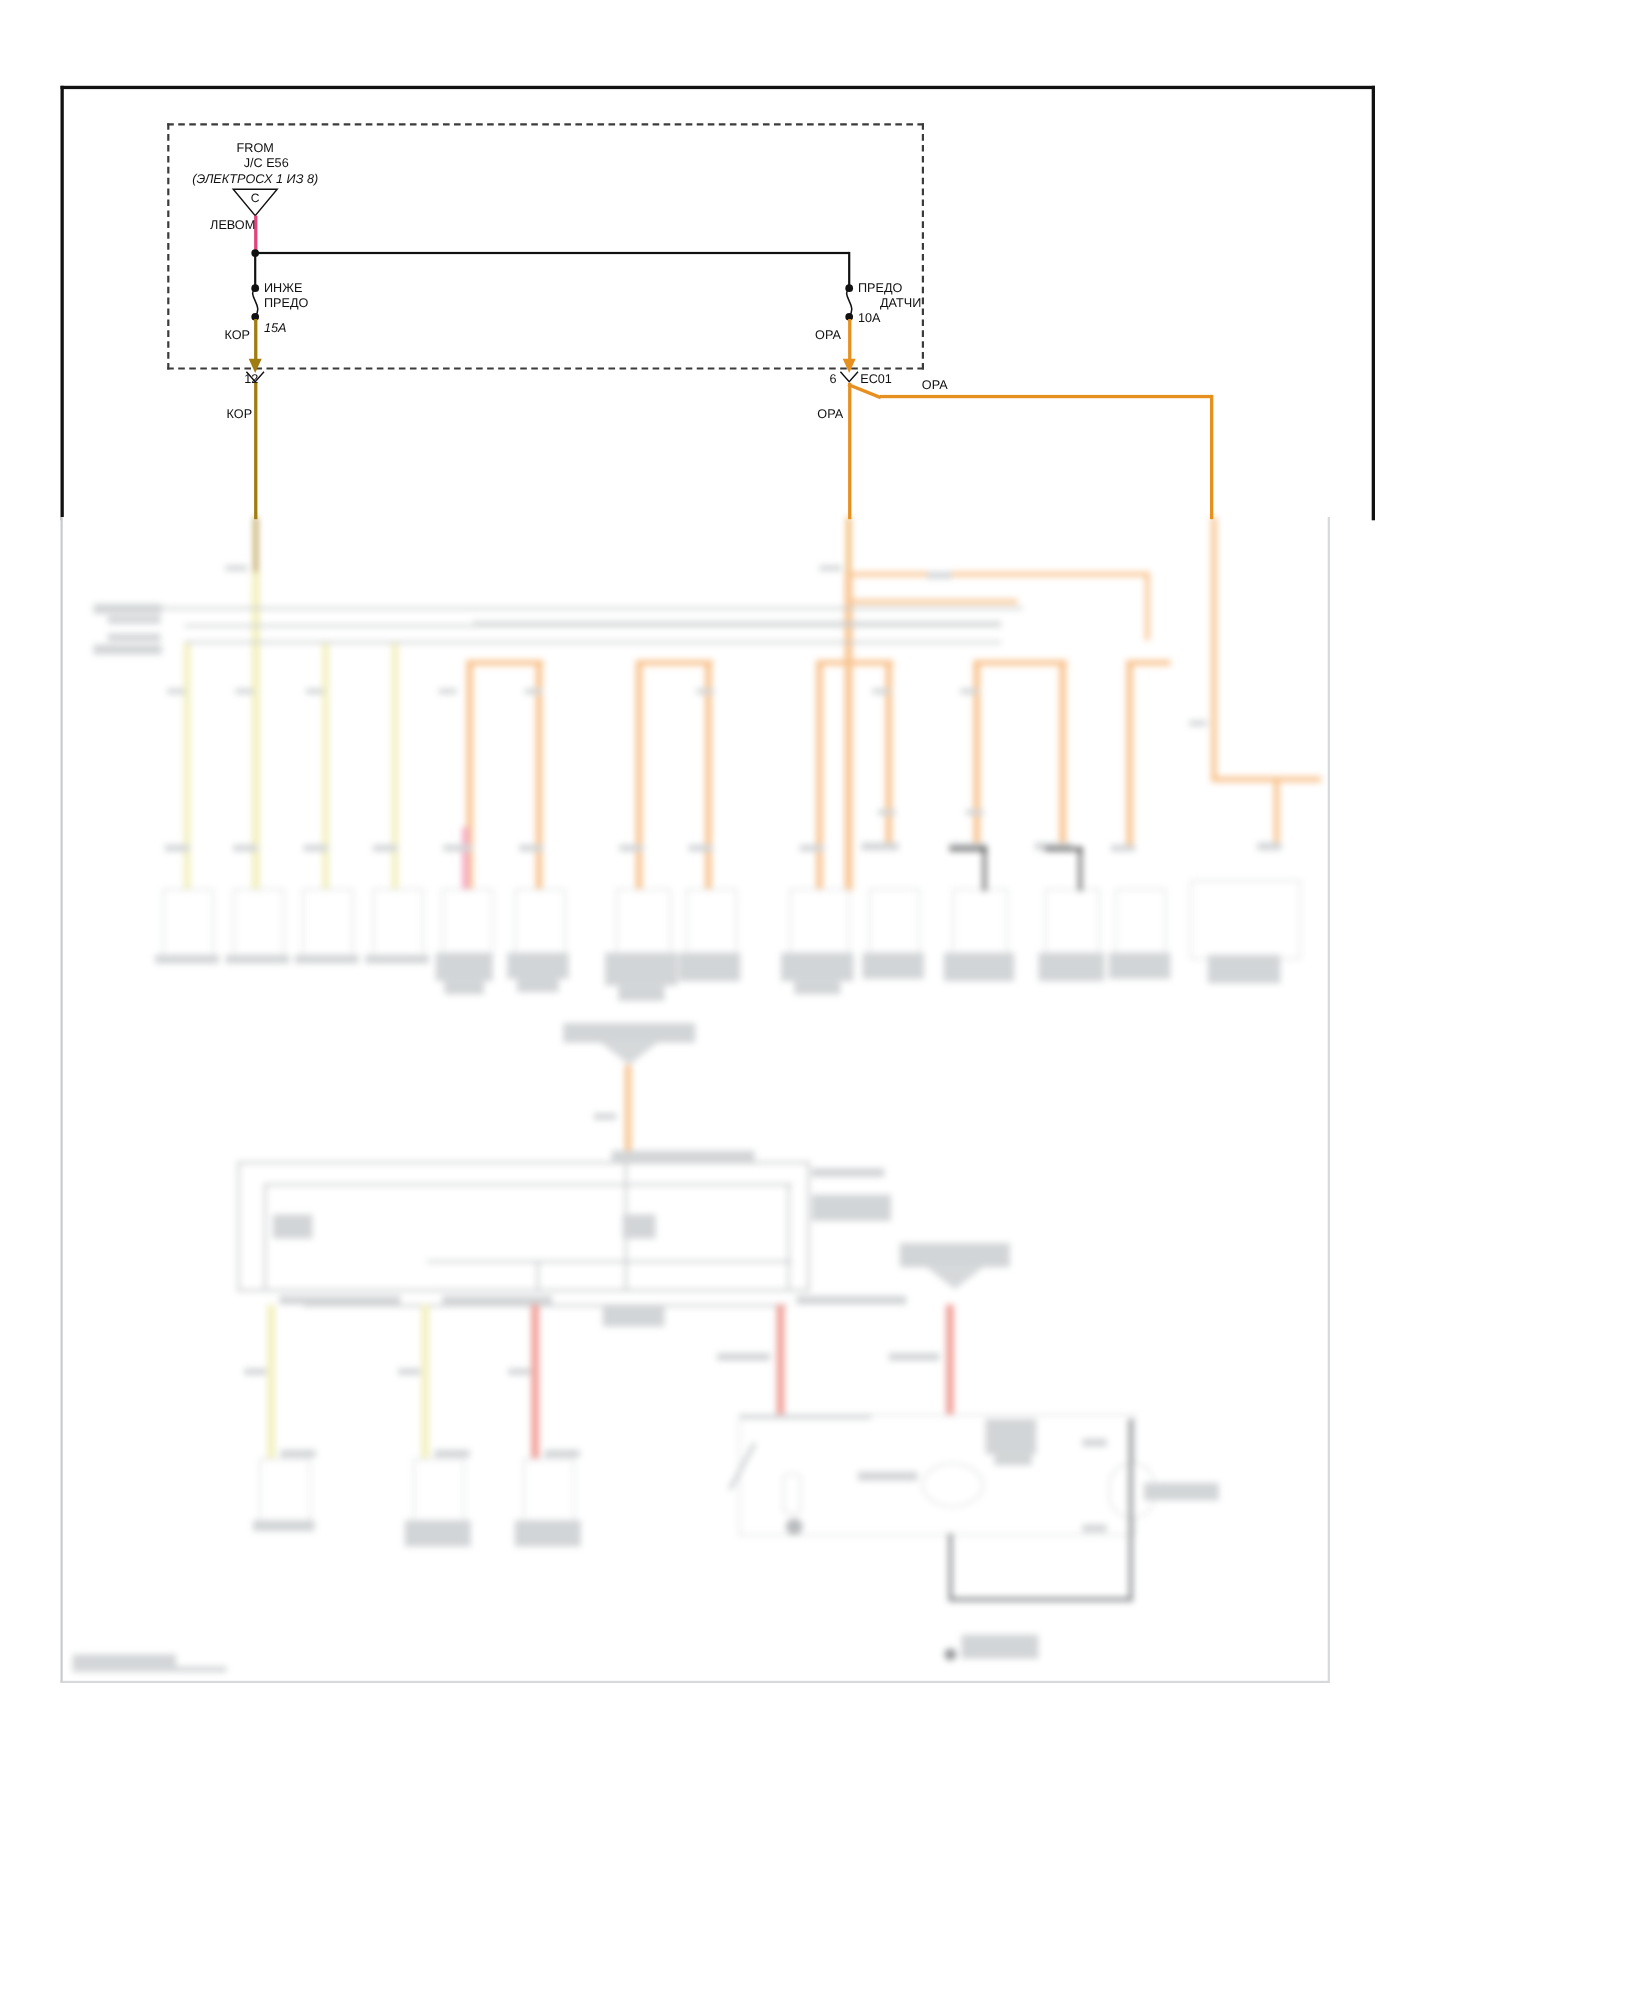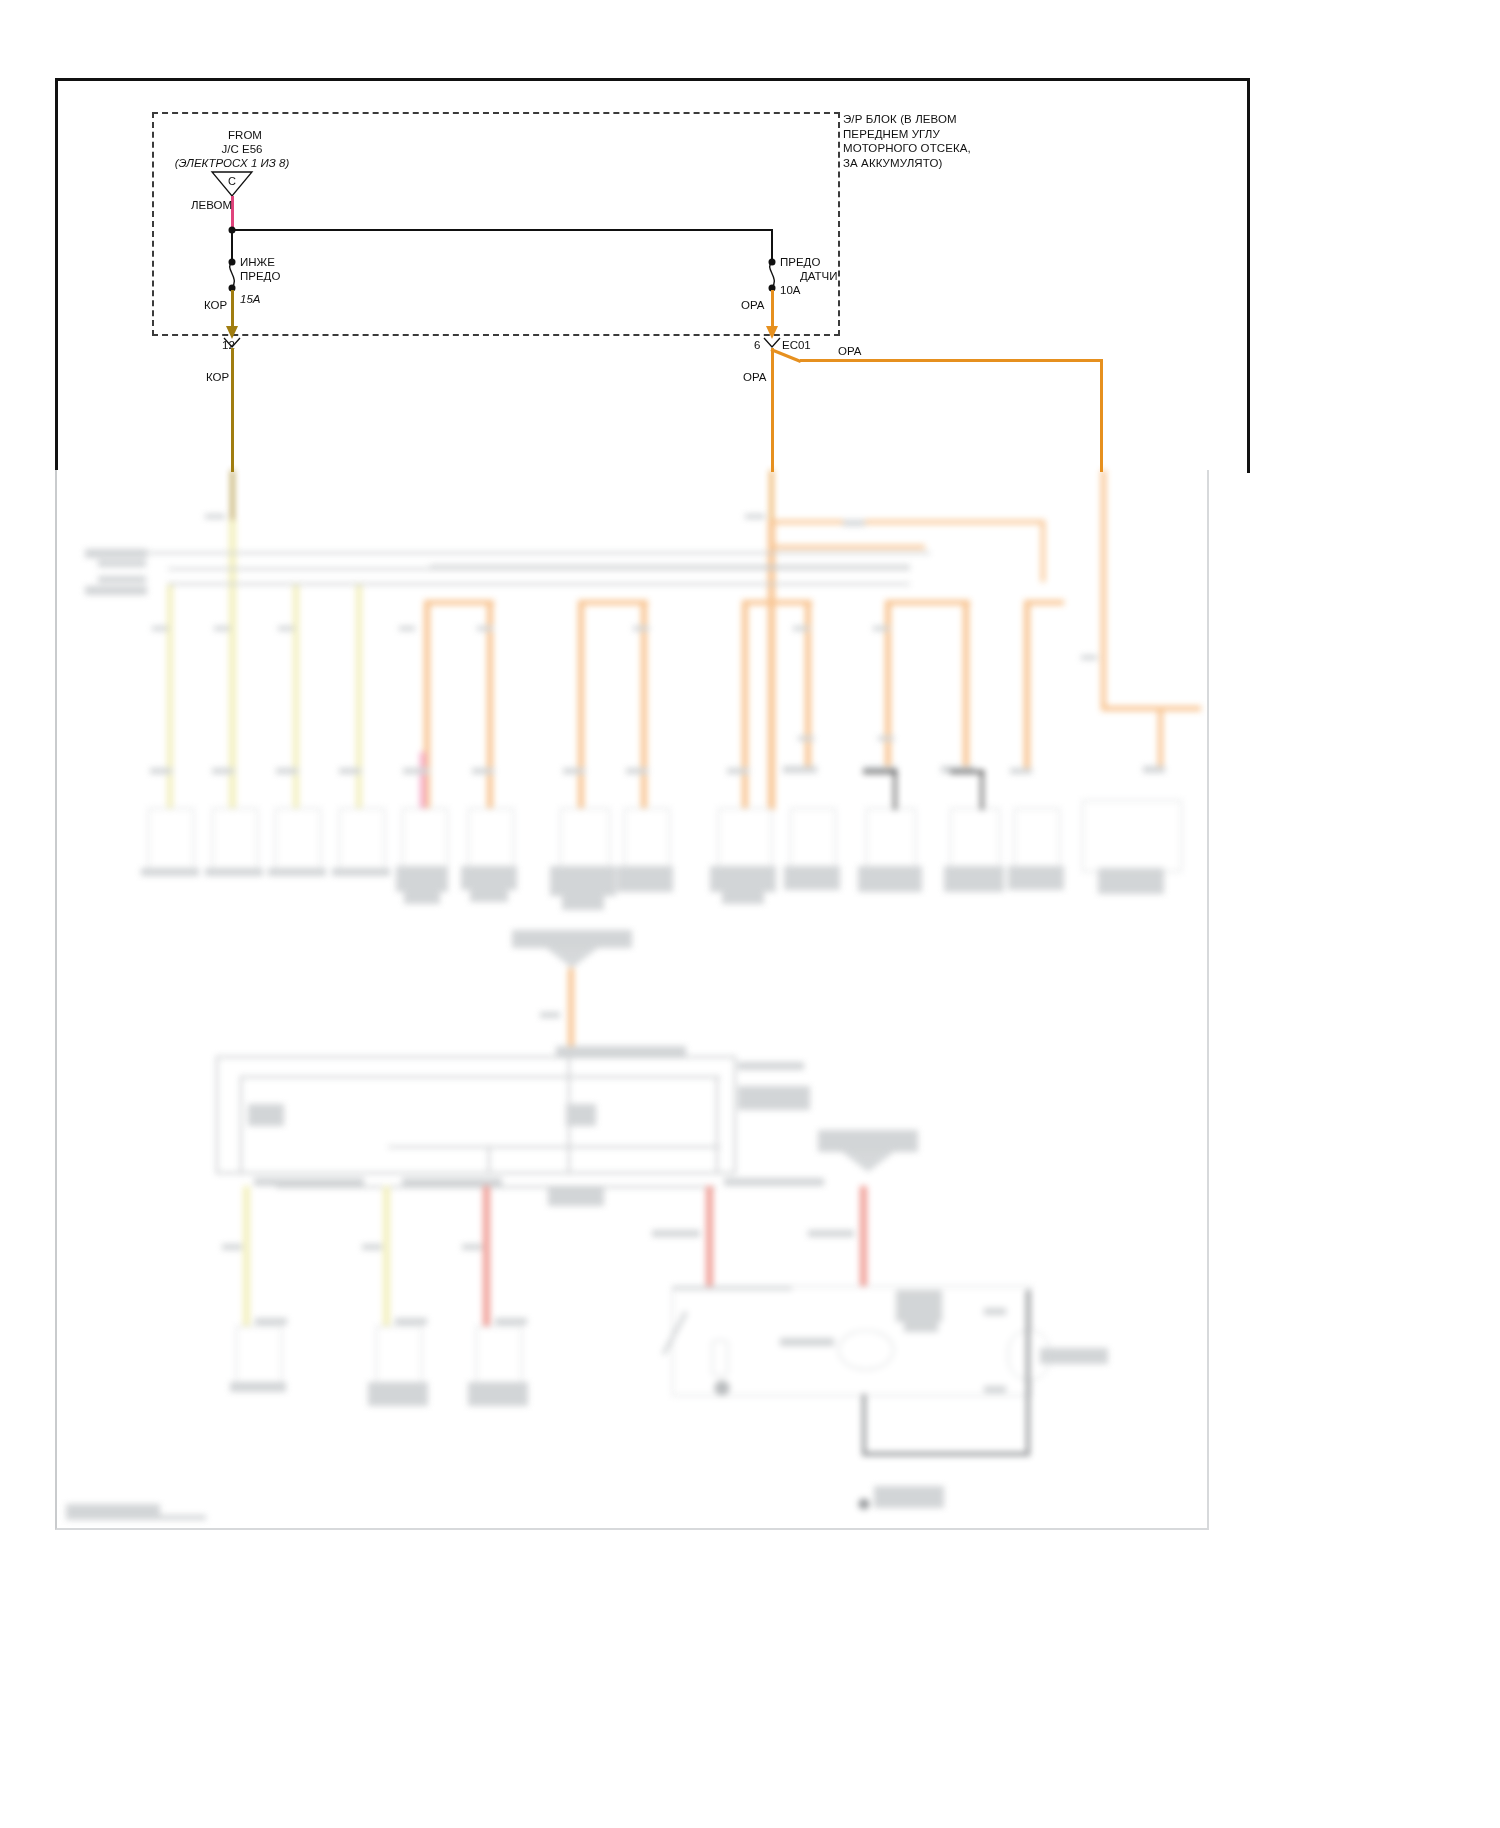--- a/index.html
+++ b/index.html
@@ -279,28 +279,22 @@
     <div class="vw gry-d" style="left:1026px;top:1290px;width:4px;height:166px;"></div>
     <div class="bbar" style="left:874px;top:1486px;width:70px;height:22px;"></div>
     <div class="bcirc" style="left:858px;top:1498px;width:10px;height:10px;background:#8e9194;"></div>
 
     <div class="bbar" style="left:66px;top:1504px;width:94px;height:11px;"></div>
     <div class="bbar" style="left:66px;top:1515px;width:140px;height:5px;"></div>
   </div>
 
   <div class="dashbox"></div>
 
-  <div class="dashbox-note">
-    <div>Э/Р БЛОК (В ЛЕВОМ</div>
-    <div>ПЕРЕДНЕМ УГЛУ</div>
-    <div>МОТОРНОГО ОТСЕКА,</div>
-    <div>ЗА АККУМУЛЯТО)</div>
-  </div>
-
-  <div class="lbl c" style="left:232px;top:128px;margin-left:13px;">FROM</div>
+
+  <div class="lbl c" style="left:232px;top:128px;">FROM</div>
   <div class="lbl c" style="left:242px;top:142px;">J/C E56</div>
   <div class="lbl c" style="left:232px;top:156px;font-style:italic;">(ЭЛЕКТРОСХ 1 ИЗ 8)</div>
 
   <svg class="tri-o" style="left:232px;top:170px;" width="44" height="28">
     <polygon points="2,2 42,2 22,26" fill="#ffffff" stroke="#111" stroke-width="1.3"></polygon>
   </svg>
   <div class="tri-letter" style="left:232px;top:181px;">C</div>
 
   <div class="vw pink" style="left:231px;top:196px;height:34px;"></div>
   <div class="lbl" style="left:191px;top:198px;">ЛЕВОМ</div>

